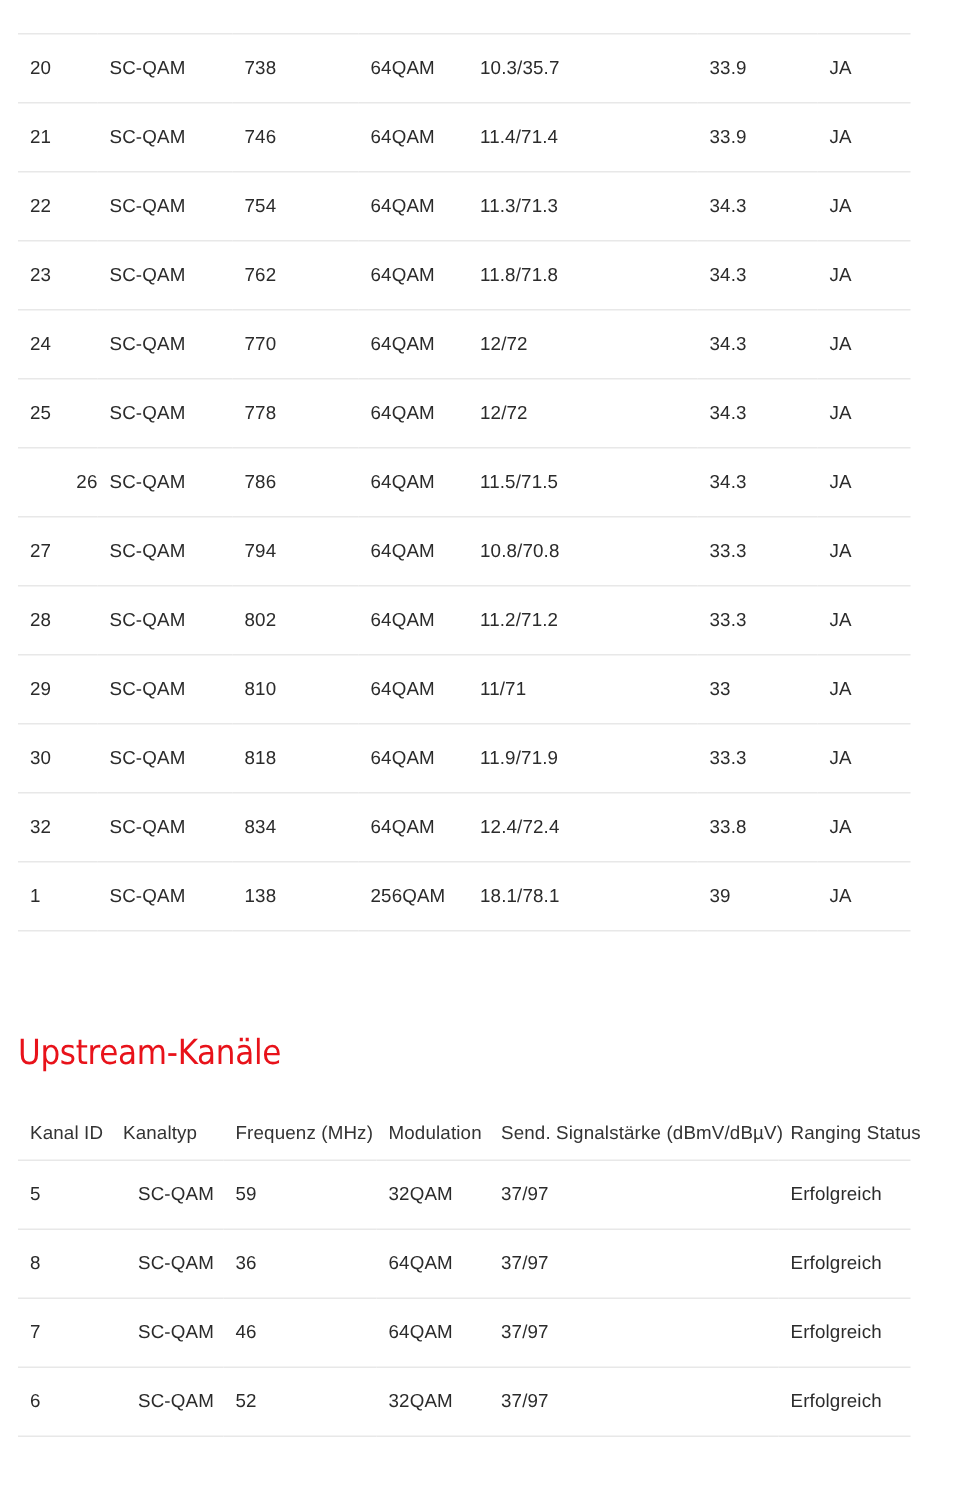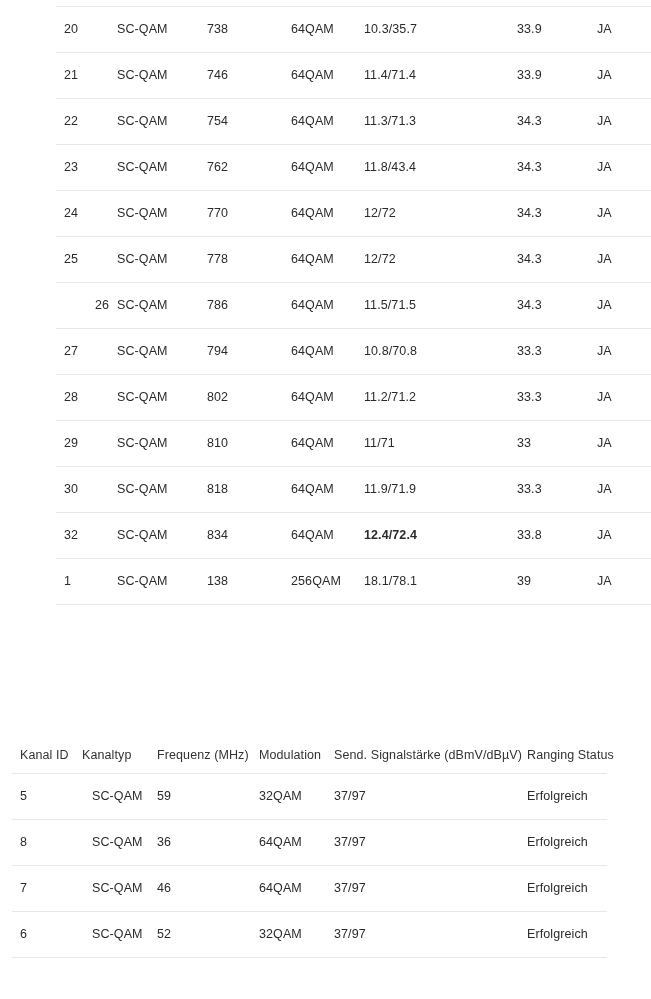--- a/index.html
+++ b/index.html
@@ -53,23 +53,22 @@
     letter-spacing: 0.1px;
   }
   .data-table tbody tr.first-row > td {
     border-top: 1px solid #e8e8e8;
   }
 
   
   #downstream-table-wrap {
     position: absolute;
     left: 0;
-    top: 6px;
+    top: 22px;
     width: 566px;
-    margin-left: 44px;
   }
 
   
   .section-heading {
     position: absolute;
     left: 12px;
     top: 688px;
     margin: 0;
     font-family: "DejaVu Sans Condensed", "Liberation Sans Narrow", "Liberation Sans", sans-serif;
     font-size: 23px;
@@ -147,21 +146,21 @@
             <td style="padding-left: 8px;">64QAM</td>
             <td style="padding-left: 8px;">11.3/71.3</td>
             <td style="padding-left: 8px;">34.3</td>
             <td style="padding-left: 8px;">JA</td>
           </tr>
           <tr>
             <td style="padding-left: 8px;">23</td>
             <td style="padding-left: 8px;">SC-QAM</td>
             <td style="padding-left: 8px;">762</td>
             <td style="padding-left: 8px;">64QAM</td>
-            <td style="padding-left: 8px;">11.8/43.4</td>
+            <td style="padding-left: 8px;">11.8/71.8</td>
             <td style="padding-left: 8px;">34.3</td>
             <td style="padding-left: 8px;">JA</td>
           </tr>
           <tr>
             <td style="padding-left: 8px;">24</td>
             <td style="padding-left: 8px;">SC-QAM</td>
             <td style="padding-left: 8px;">770</td>
             <td style="padding-left: 8px;">64QAM</td>
             <td style="padding-left: 8px;">12/72</td>
             <td style="padding-left: 8px;">34.3</td>
@@ -219,37 +218,38 @@
             <td style="padding-left: 8px;">64QAM</td>
             <td style="padding-left: 8px;">11.9/71.9</td>
             <td style="padding-left: 8px;">33.3</td>
             <td style="padding-left: 8px;">JA</td>
           </tr>
           <tr>
             <td style="padding-left: 8px;">32</td>
             <td style="padding-left: 8px;">SC-QAM</td>
             <td style="padding-left: 8px;">834</td>
             <td style="padding-left: 8px;">64QAM</td>
-            <td style="padding-left: 8px; font-weight: bold;">12.4/72.4</td>
+            <td style="padding-left: 8px;">12.4/72.4</td>
             <td style="padding-left: 8px;">33.8</td>
             <td style="padding-left: 8px;">JA</td>
           </tr>
           <tr>
             <td style="padding-left: 8px;">1</td>
             <td style="padding-left: 8px;">SC-QAM</td>
             <td style="padding-left: 8px;">138</td>
             <td style="padding-left: 8px;">256QAM</td>
             <td style="padding-left: 8px;">18.1/78.1</td>
             <td style="padding-left: 8px;">39</td>
             <td style="padding-left: 8px;">JA</td>
           </tr>
         </tbody>
     </table>
   </div>
 
+  <h2 class="section-heading" id="upstream-heading" style="color: rgb(232, 18, 26);">Upstream-Kanäle</h2>
 
   <div id="upstream-table-wrap">
     <table class="data-table" id="upstream-table">
       <colgroup>
         <col class="us-c1" style="width: 62px;">
           <col class="us-c2" style="width: 75px;">
           <col class="us-c3" style="width: 102px;">
         <col class="us-c4" style="width: 75px;">
           <col class="us-c5" style="width: 193px;">
           <col class="us-c6" style="width: 88px;">

